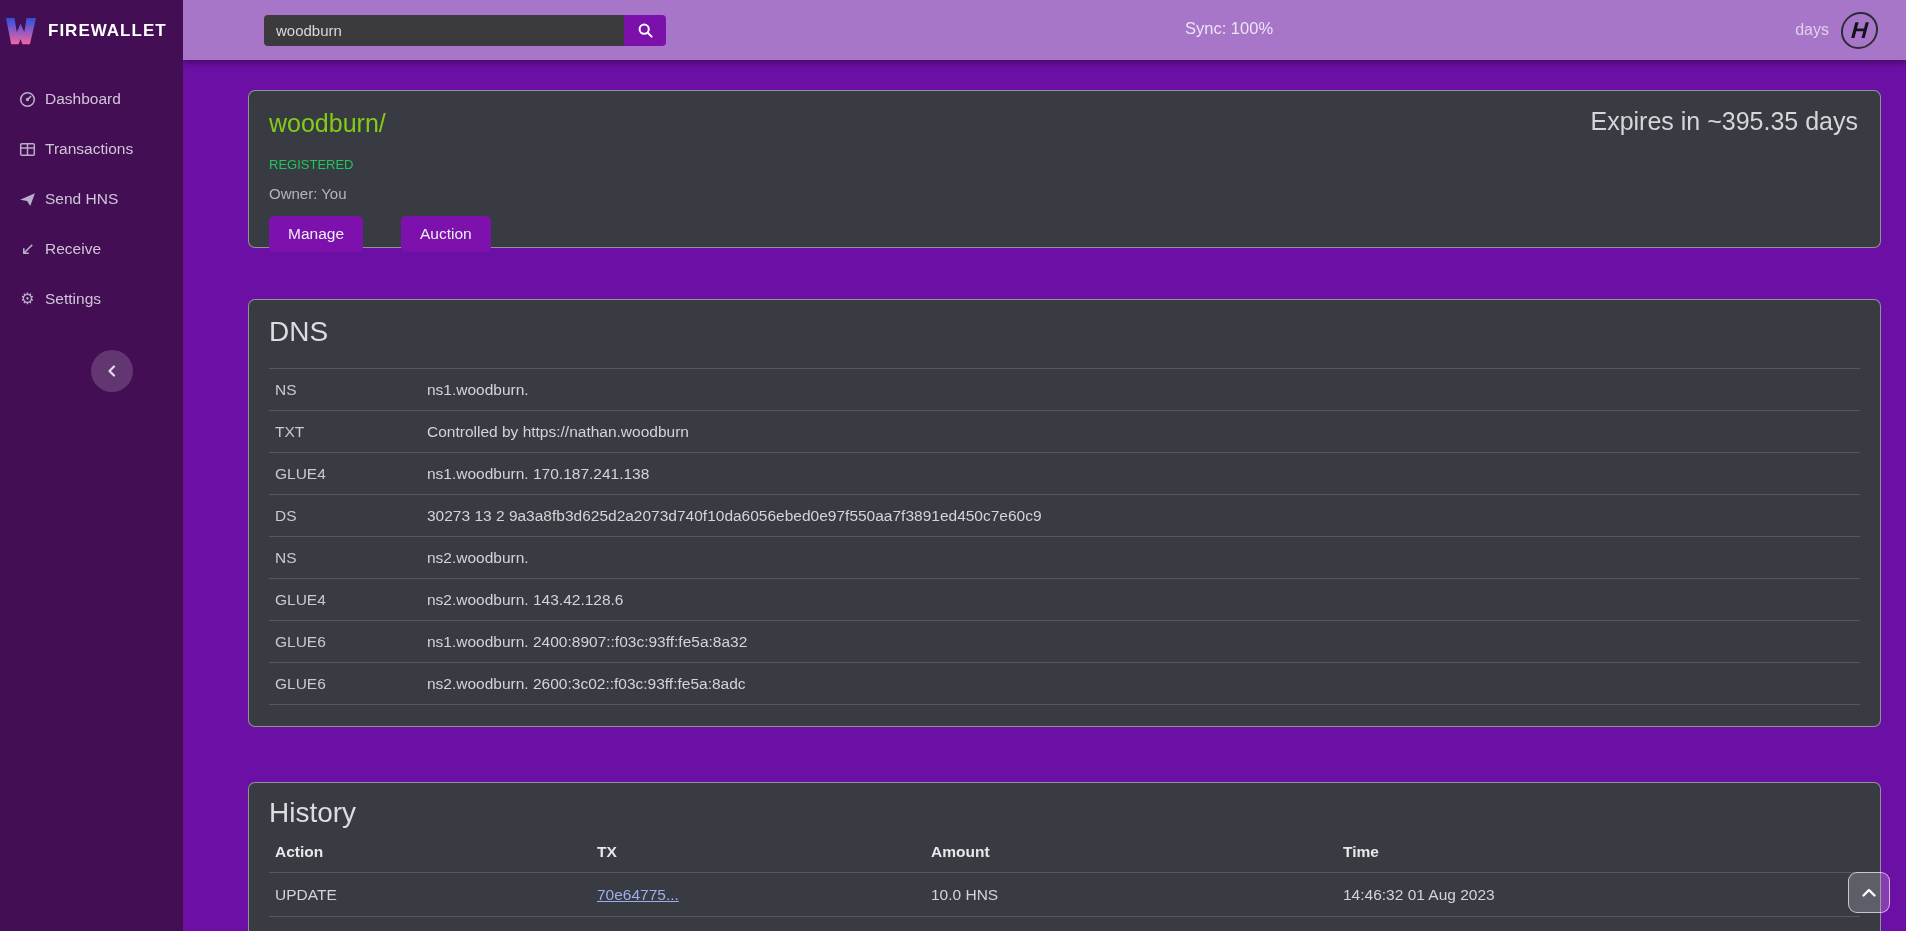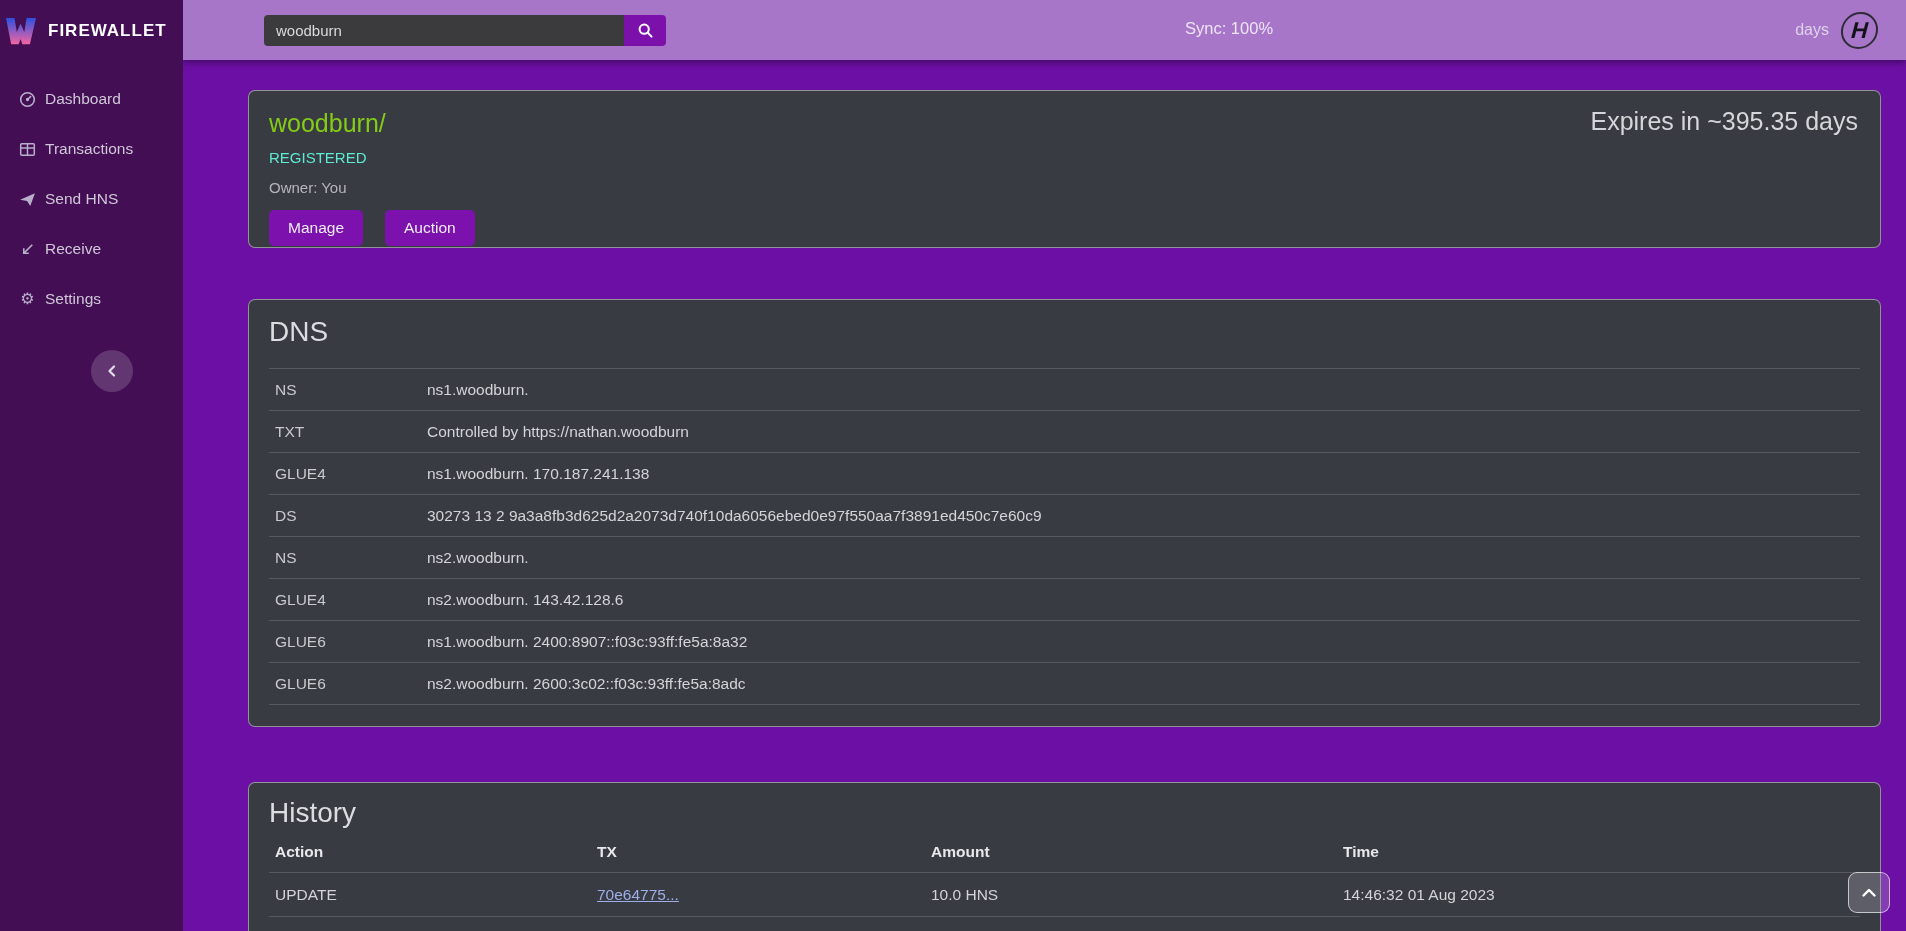--- a/index.html
+++ b/index.html
@@ -34,23 +34,23 @@
     display:flex;align-items:center;justify-content:center;color:#13131a;font-weight:800;font-style:italic;
     font-size:23px;cursor:pointer;transform:skewX(-4deg)}
   
   .main{position:absolute;left:183px;top:60px;width:1723px;height:871px;overflow:hidden;z-index:1}
   .card{position:absolute;left:65px;width:1633px;background:#383b42;border:1px solid rgba(255,255,255,0.45);
     border-radius:7px;box-sizing:border-box;color:#d5d6d9}
   #card-domain{top:30px;height:158px;padding:18px 20px}
   #card-dns{top:239px;height:428px;padding:18px 20px 0}
   #card-history{top:722px;height:330px;padding:16px 20px}
   .domain-title{font-size:25px;font-weight:400;color:#84cc16;margin:0;line-height:28px}
-  .domain-status{margin-top:12px;font-size:15px;color:#5eead4}
+  .domain-status{margin-top:20px;font-size:13px;color:#22c55e}
   .domain-owner{margin-top:13px;font-size:15px;color:#b4b6bb}
-  .btn-row{margin-top:14px;display:flex;gap:22px}
+  .btn-row{margin-top:14px;display:flex;gap:38px}
   .btn{background:#7d11ad;color:#efeef2;border:none;border-radius:5px;padding:9px 19px;font-size:15.5px;
     cursor:pointer;font-family:"Liberation Sans",sans-serif}
   .expires{position:absolute;top:16px;right:22px;font-size:25px;color:#d5d6d9}
   .section-title{font-size:28px;font-weight:400;color:#dcdde0;margin:0 0 22px 0;line-height:28px}
   table{width:100%;border-collapse:collapse}
   .dns-table td{border-top:1px solid #55585e;height:41px;padding:0 6px;font-size:15.5px;color:#d3d4d7}
   .dns-table td.type-col{width:140px;color:#c8cacd}
   .dns-table tr:last-child td{border-bottom:1px solid #55585e}
   .hist-table th{text-align:left;font-size:15.5px;font-weight:700;color:#e7e8ea;height:40px;padding:0 6px}
   .hist-table td{border-top:1px solid #55585e;height:43px;padding:0 6px;font-size:15.5px;color:#d3d4d7}

